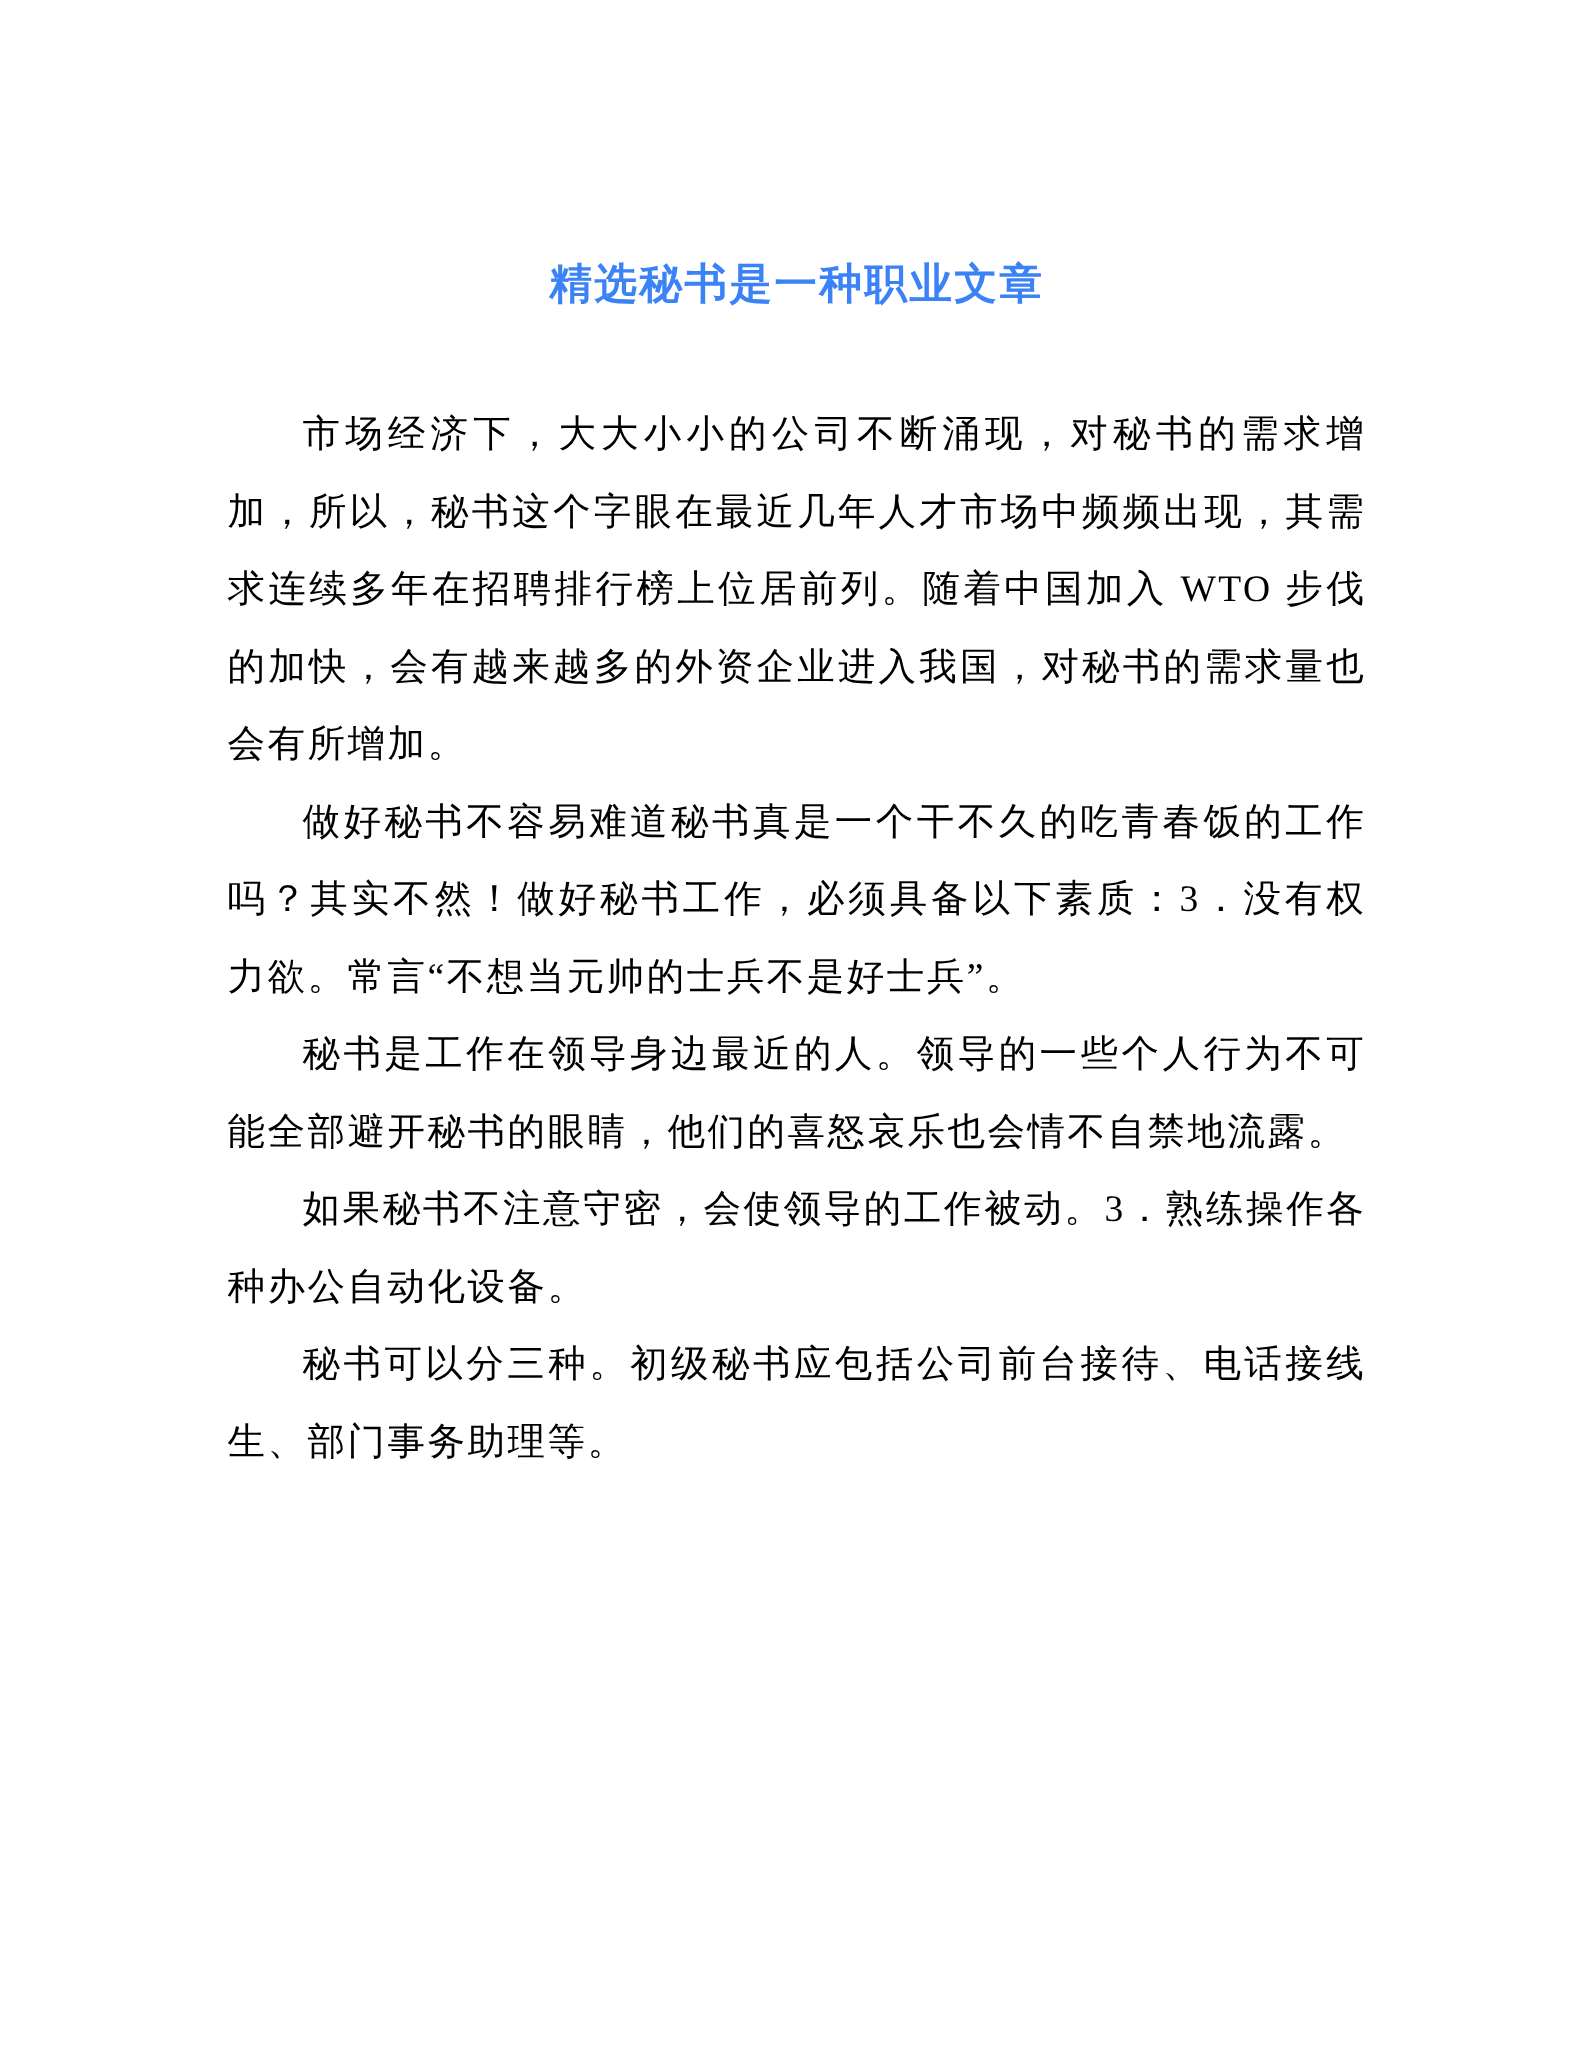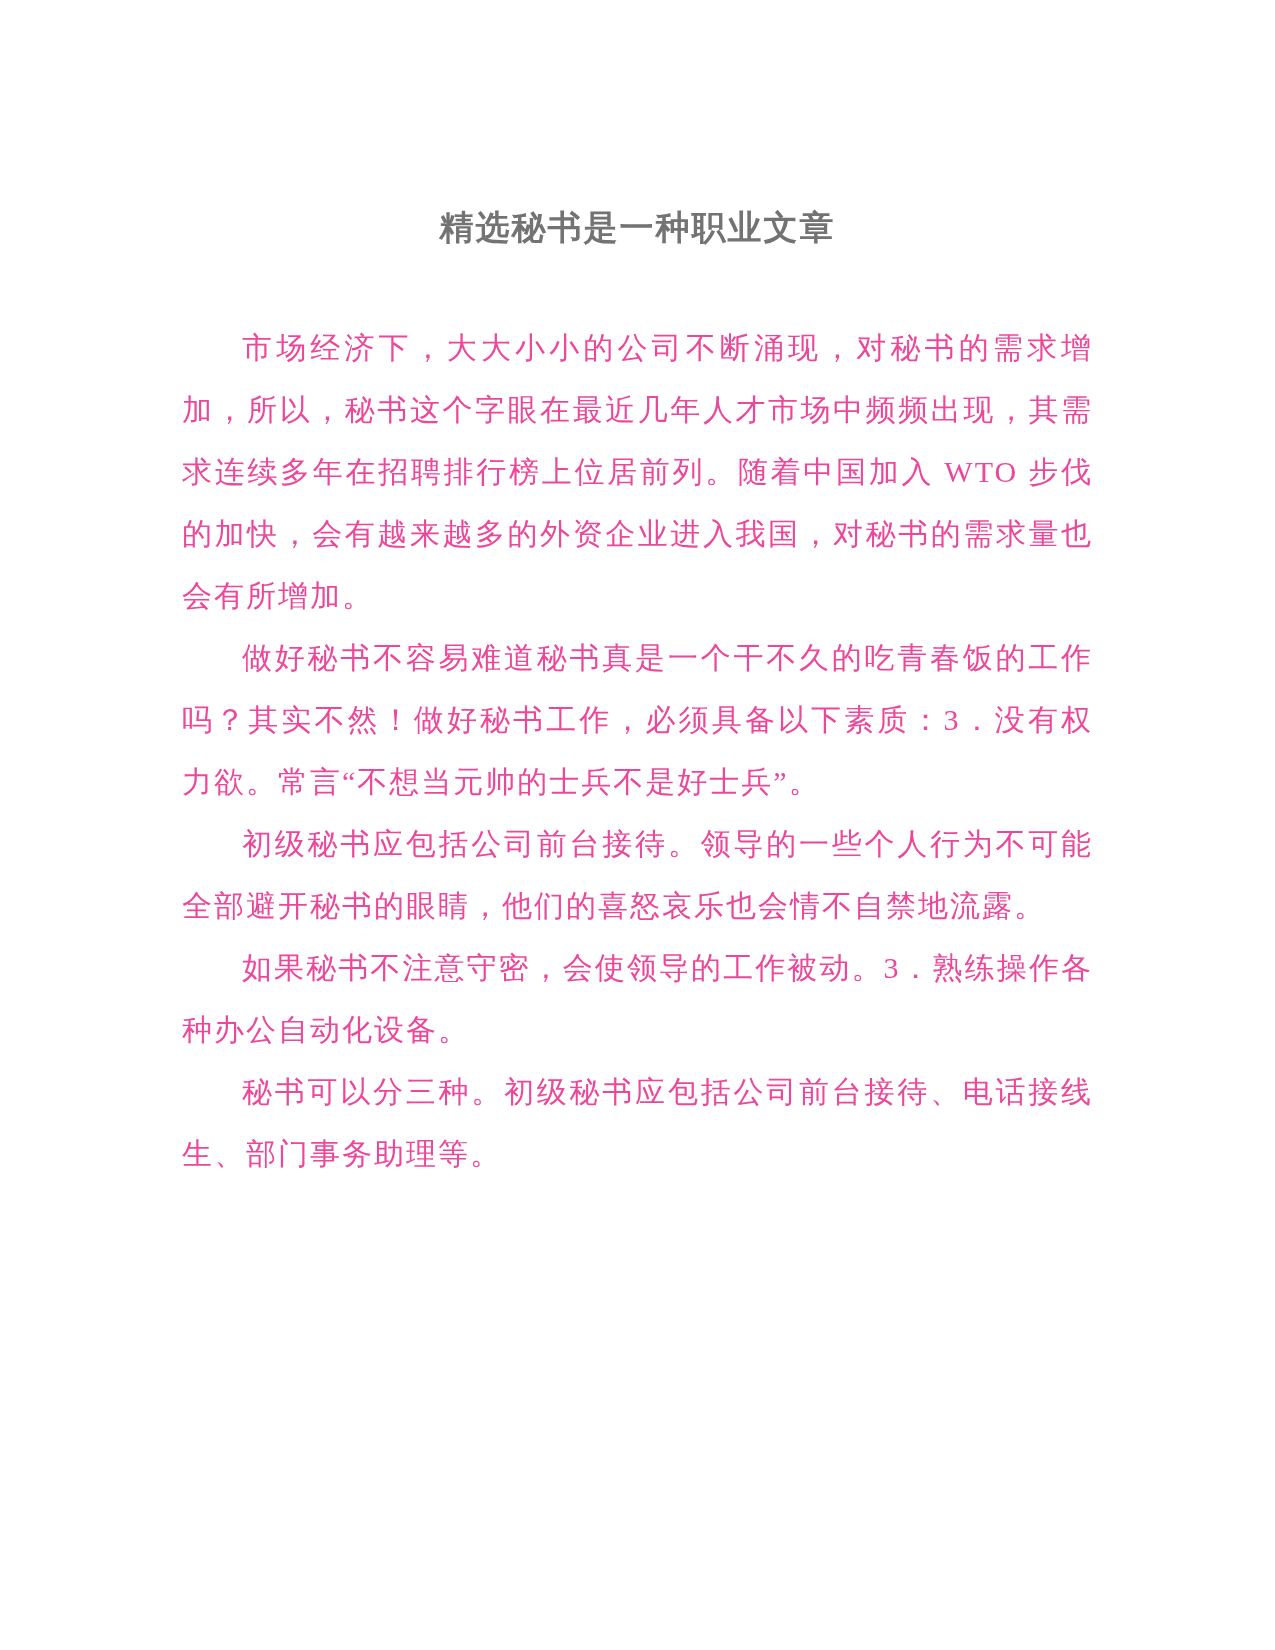--- a/index.html
+++ b/index.html
@@ -20,46 +20,46 @@
     padding: 205px 182px 0 182px;
     background: #ffffff;
     color: #000000;
   }
   .doc-title {
     font-family: "Liberation Sans", sans-serif;
     font-size: 34px;
     font-weight: 700;
     text-align: center;
     letter-spacing: 2px;
-    color: #737373;
+    color: #3b82f6;
     margin: 0 0 68px 0;
     line-height: 44px;
   }
   .doc-body {
     font-family: "Liberation Serif", serif;
   }
   .doc-body p {
     font-family: "Liberation Serif", serif;
     font-size: 30px;
     font-weight: 400;
     line-height: 62px;
-    color: #ec4899;
+    color: #000000;
     margin: 0;
     text-align: justify;
     text-align-last: left;
     text-indent: 2em;
     letter-spacing: 2px;
   }
 </style>
 </head>
 <body>
 
 <div class="page">
   <h1 class="doc-title">精选秘书是一种职业文章</h1>
 
   <div class="doc-body">
     <p>市场经济下，大大小小的公司不断涌现，对秘书的需求增加，所以，秘书这个字眼在最近几年人才市场中频频出现，其需求连续多年在招聘排行榜上位居前列。随着中国加入 WTO 步伐的加快，会有越来越多的外资企业进入我国，对秘书的需求量也会有所增加。</p>
     <p>做好秘书不容易难道秘书真是一个干不久的吃青春饭的工作吗？其实不然！做好秘书工作，必须具备以下素质：3．没有权力欲。常言“不想当元帅的士兵不是好士兵”。</p>
-    <p>初级秘书应包括公司前台接待。领导的一些个人行为不可能全部避开秘书的眼睛，他们的喜怒哀乐也会情不自禁地流露。</p>
+    <p>秘书是工作在领导身边最近的人。领导的一些个人行为不可能全部避开秘书的眼睛，他们的喜怒哀乐也会情不自禁地流露。</p>
     <p>如果秘书不注意守密，会使领导的工作被动。3．熟练操作各种办公自动化设备。</p>
     <p>秘书可以分三种。初级秘书应包括公司前台接待、电话接线生、部门事务助理等。</p>
   </div>
 </div>
 
 </body></html>

